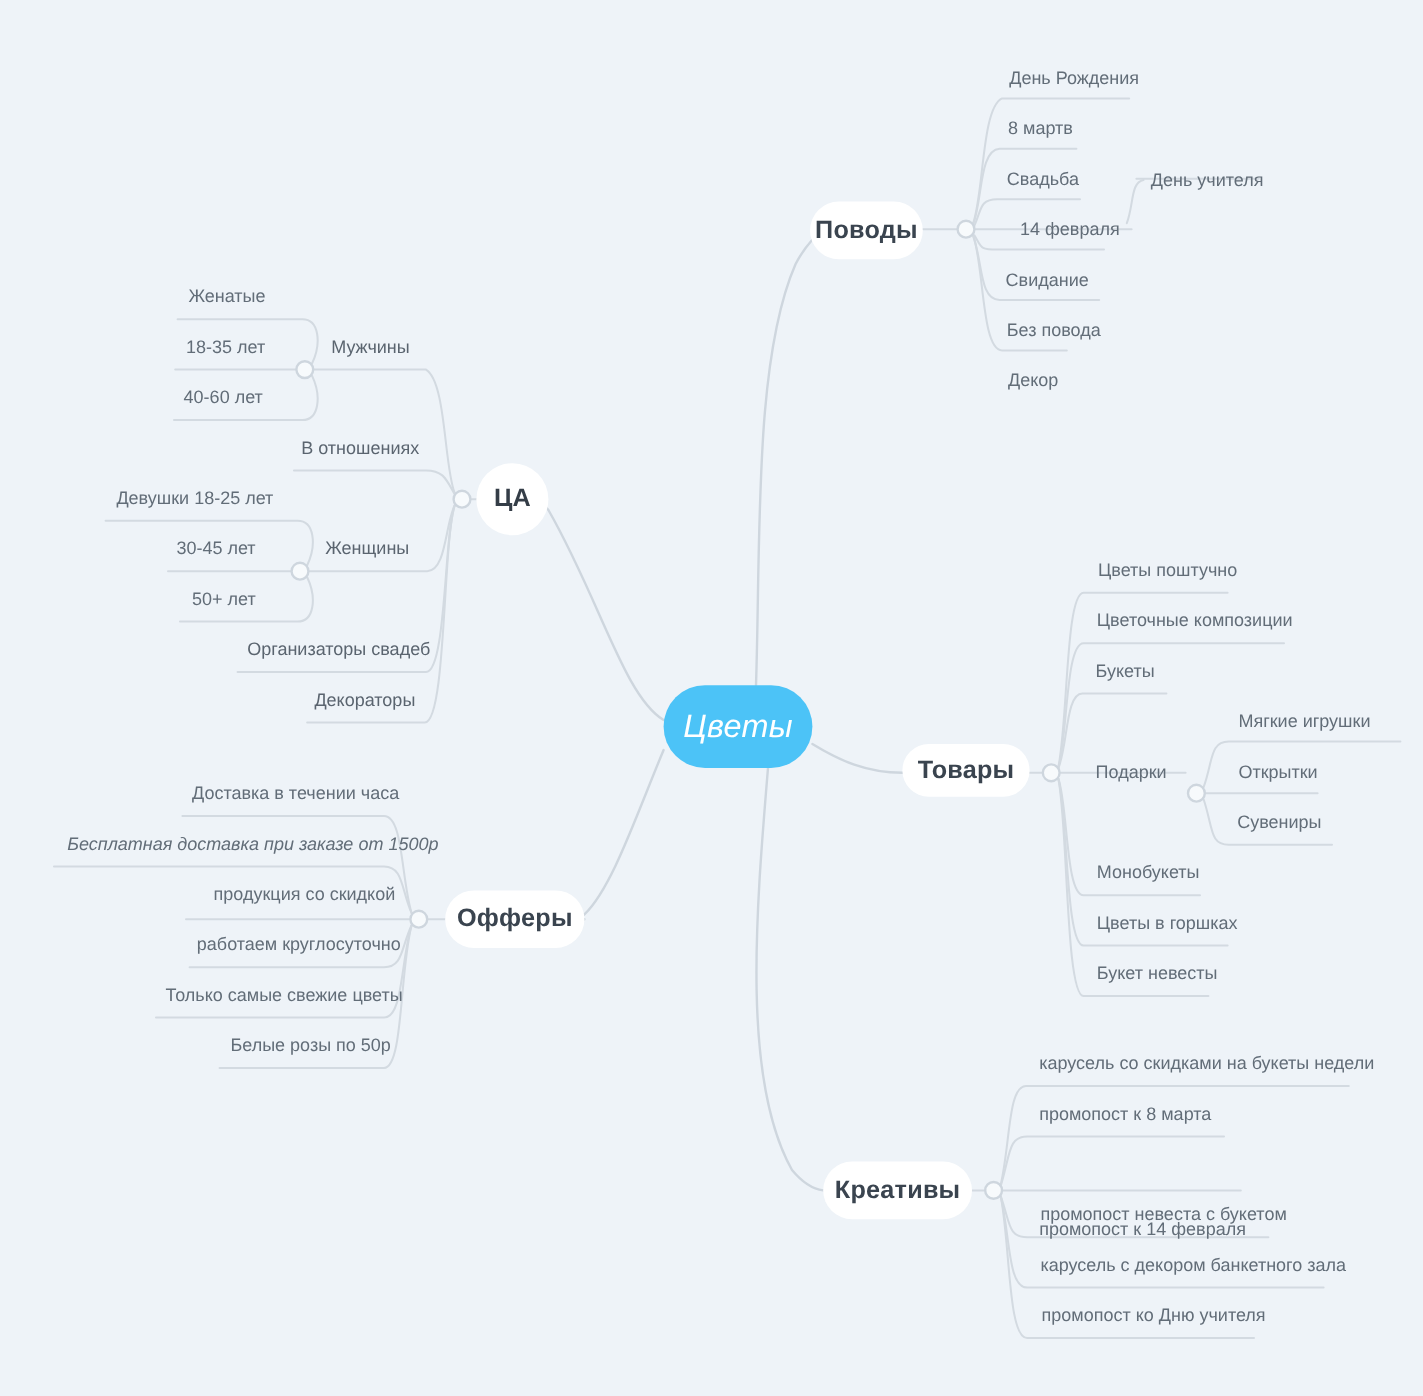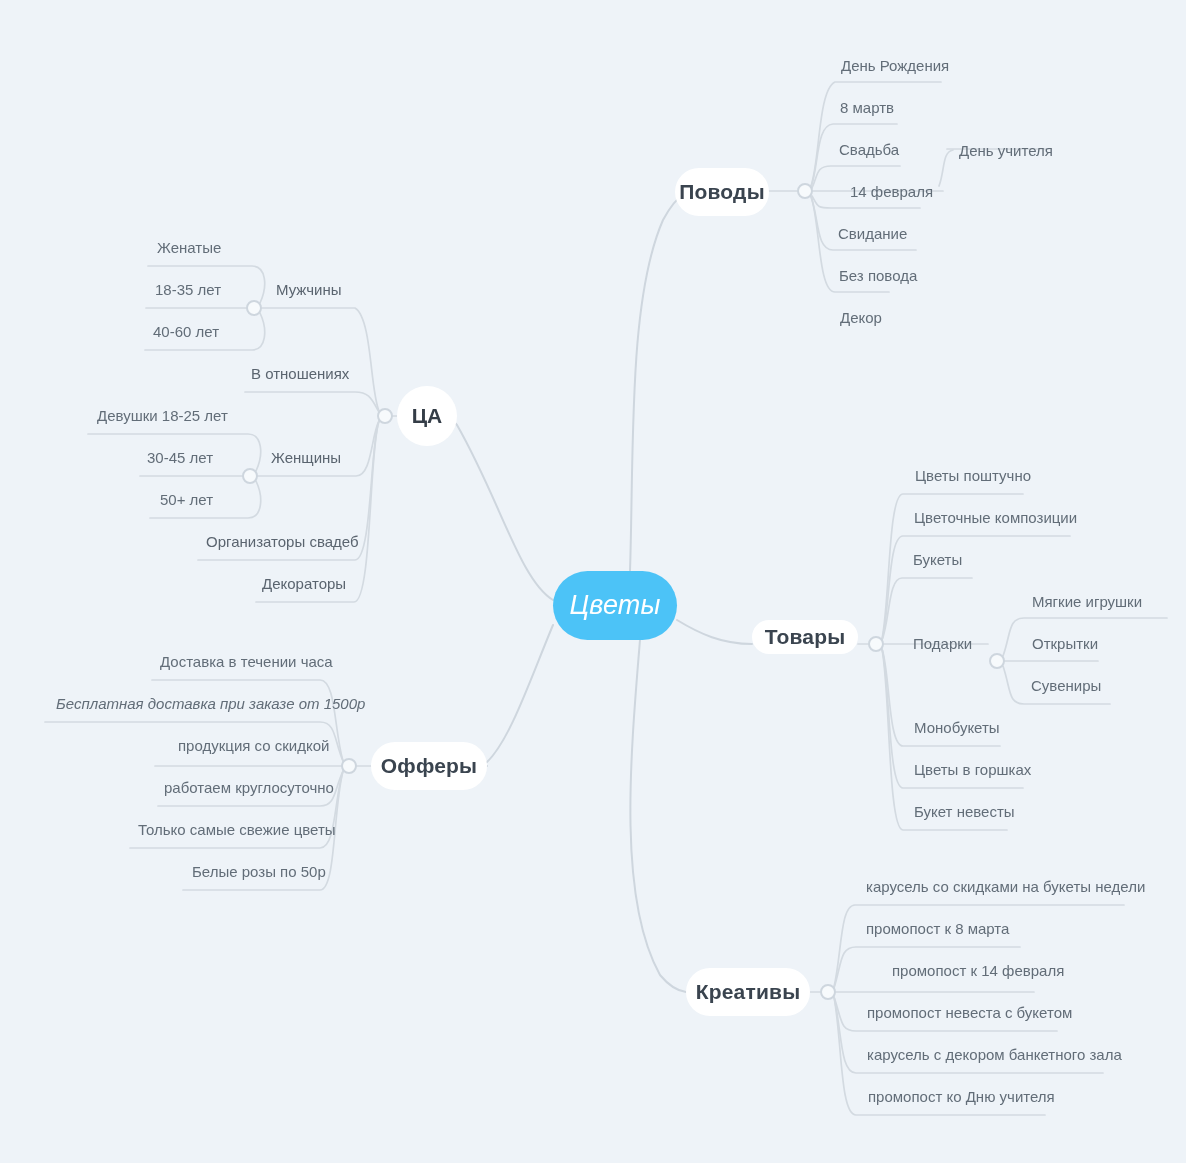--- a/index.html
+++ b/index.html
@@ -182,21 +182,21 @@
   </div>
 
   <div class="node node-branch" style="left:675px; top:168px; width:94px; height:48px;">
     <span>Поводы</span>
   </div>
 
   <div class="node node-branch-circle" style="left:397px; top:386px; width:60px; height:60px;">
     <span>ЦА</span>
   </div>
 
-  <div class="node node-branch" style="left:752px; top:620px; width:106px; height:34px;">
+  <div class="node node-branch" style="left:752px; top:620px; width:106px; height:44px;">
     <span>Товары</span>
   </div>
 
   <div class="node node-branch" style="left:371px; top:742px; width:116px; height:48px;">
     <span>Офферы</span>
   </div>
 
   <div class="node node-branch" style="left:686px; top:968px; width:124px; height:48px;">
     <span>Креативы</span>
   </div>
@@ -238,18 +238,18 @@
 
   <div class="leaf" style="left:160px; top:653px;">Доставка в течении часа</div>
   <div class="leaf" style="left:56px; top:695px;font-style:italic;">Бесплатная доставка при заказе от 1500р</div>
   <div class="leaf" style="left:178px; top:737px;">продукция со скидкой</div>
   <div class="leaf" style="left:164px; top:779px;">работаем круглосуточно</div>
   <div class="leaf" style="left:138px; top:821px;">Только самые свежие цветы</div>
   <div class="leaf" style="left:192px; top:863px;">Белые розы по 50р</div>
 
   <div class="leaf" style="left:866px; top:878px;">карусель со скидками на букеты недели</div>
   <div class="leaf" style="left:866px; top:920px;">промопост к 8 марта</div>
-  <div class="leaf" style="left:866px; top:962px;margin-left:26px;">промопост к 14 февраля</div>
+  <div class="leaf" style="left:866px; top:1016px;">промопост к 14 февраля</div>
   <div class="leaf" style="left:867px; top:1004px;">промопост невеста с букетом</div>
   <div class="leaf" style="left:867px; top:1046px;">карусель с декором банкетного зала</div>
   <div class="leaf" style="left:868px; top:1088px;">промопост ко Дню учителя</div>
 
 </div>
 
 </body></html>

